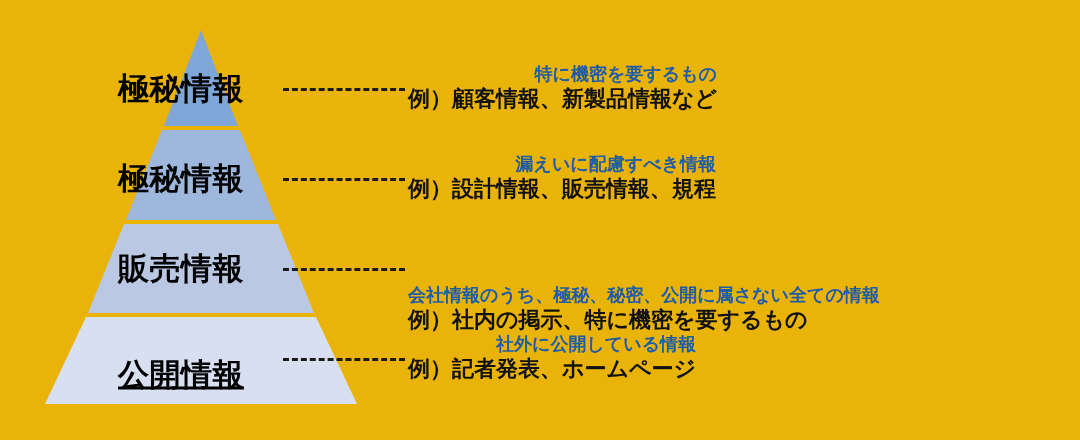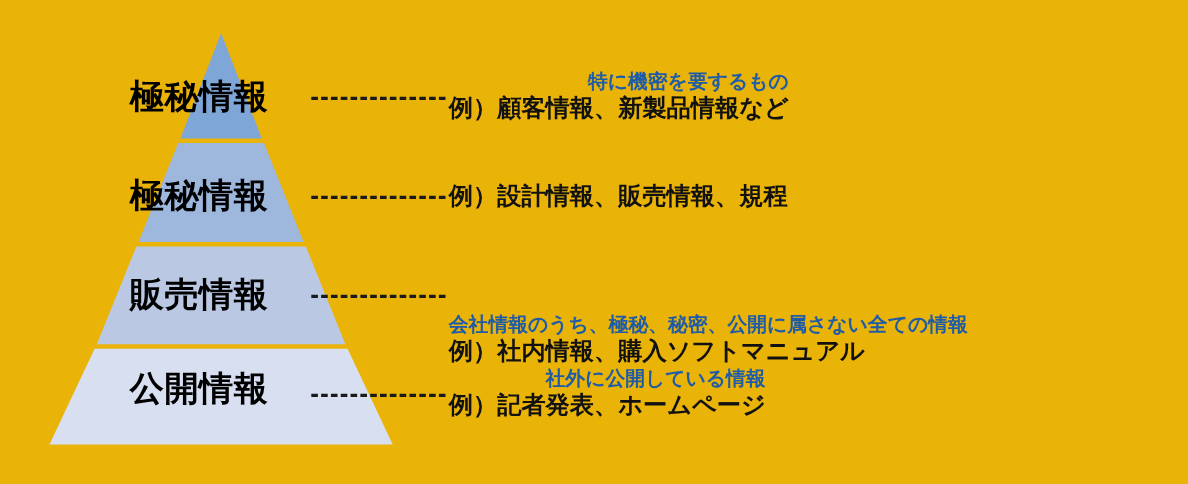--- a/index.html
+++ b/index.html
@@ -88,39 +88,40 @@
     <polygon points="162,130 240,130 276,220 126,220" fill="#9db7dd"></polygon>
 
     <polygon points="124,224 278,224 314,313 88,313" fill="#bac8e4"></polygon>
 
     <polygon points="86,317 316,317 357,404 45,404" fill="#d7dff0"></polygon>
   </svg>
 
   <div class="tier-label" style="top:88px;">極秘情報</div>
   <div class="tier-label" style="top:178px;">極秘情報</div>
   <div class="tier-label" style="top:268px;">販売情報</div>
-  <div class="tier-label" style="top:353px;">公開情報</div>
+  <div class="tier-label" style="top:374px;text-decoration:underline;">公開情報</div>
 
   <div class="connector" style="top:88px;"></div>
   <div class="connector" style="top:178px;"></div>
   <div class="connector" style="top:268px;"></div>
   <div class="connector" style="top:358px;"></div>
 
   <div class="desc" style="top:88px;">
     <div class="desc-title">特に機密を要するもの</div>
     <div class="desc-example">例）顧客情報、新製品情報など</div>
   </div>
 
   <div class="desc" style="top:178px;">
+    <div class="desc-title">漏えいに配慮すべき情報</div>
     <div class="desc-example">例）設計情報、販売情報、規程</div>
   </div>
 
   <div class="desc" style="top:282px;margin-top:27px;">
     <div class="desc-title">会社情報のうち、極秘、秘密、公開に属さない全ての情報</div>
-    <div class="desc-example">例）社内情報、購入ソフトマニュアル</div>
+    <div class="desc-example">例）社内の掲示、特に機密を要するもの</div>
   </div>
 
   <div class="desc" style="top:358px;">
     <div class="desc-title">社外に公開している情報</div>
     <div class="desc-example">例）記者発表、ホームページ</div>
   </div>
 
 </div>
 
 </body></html>

